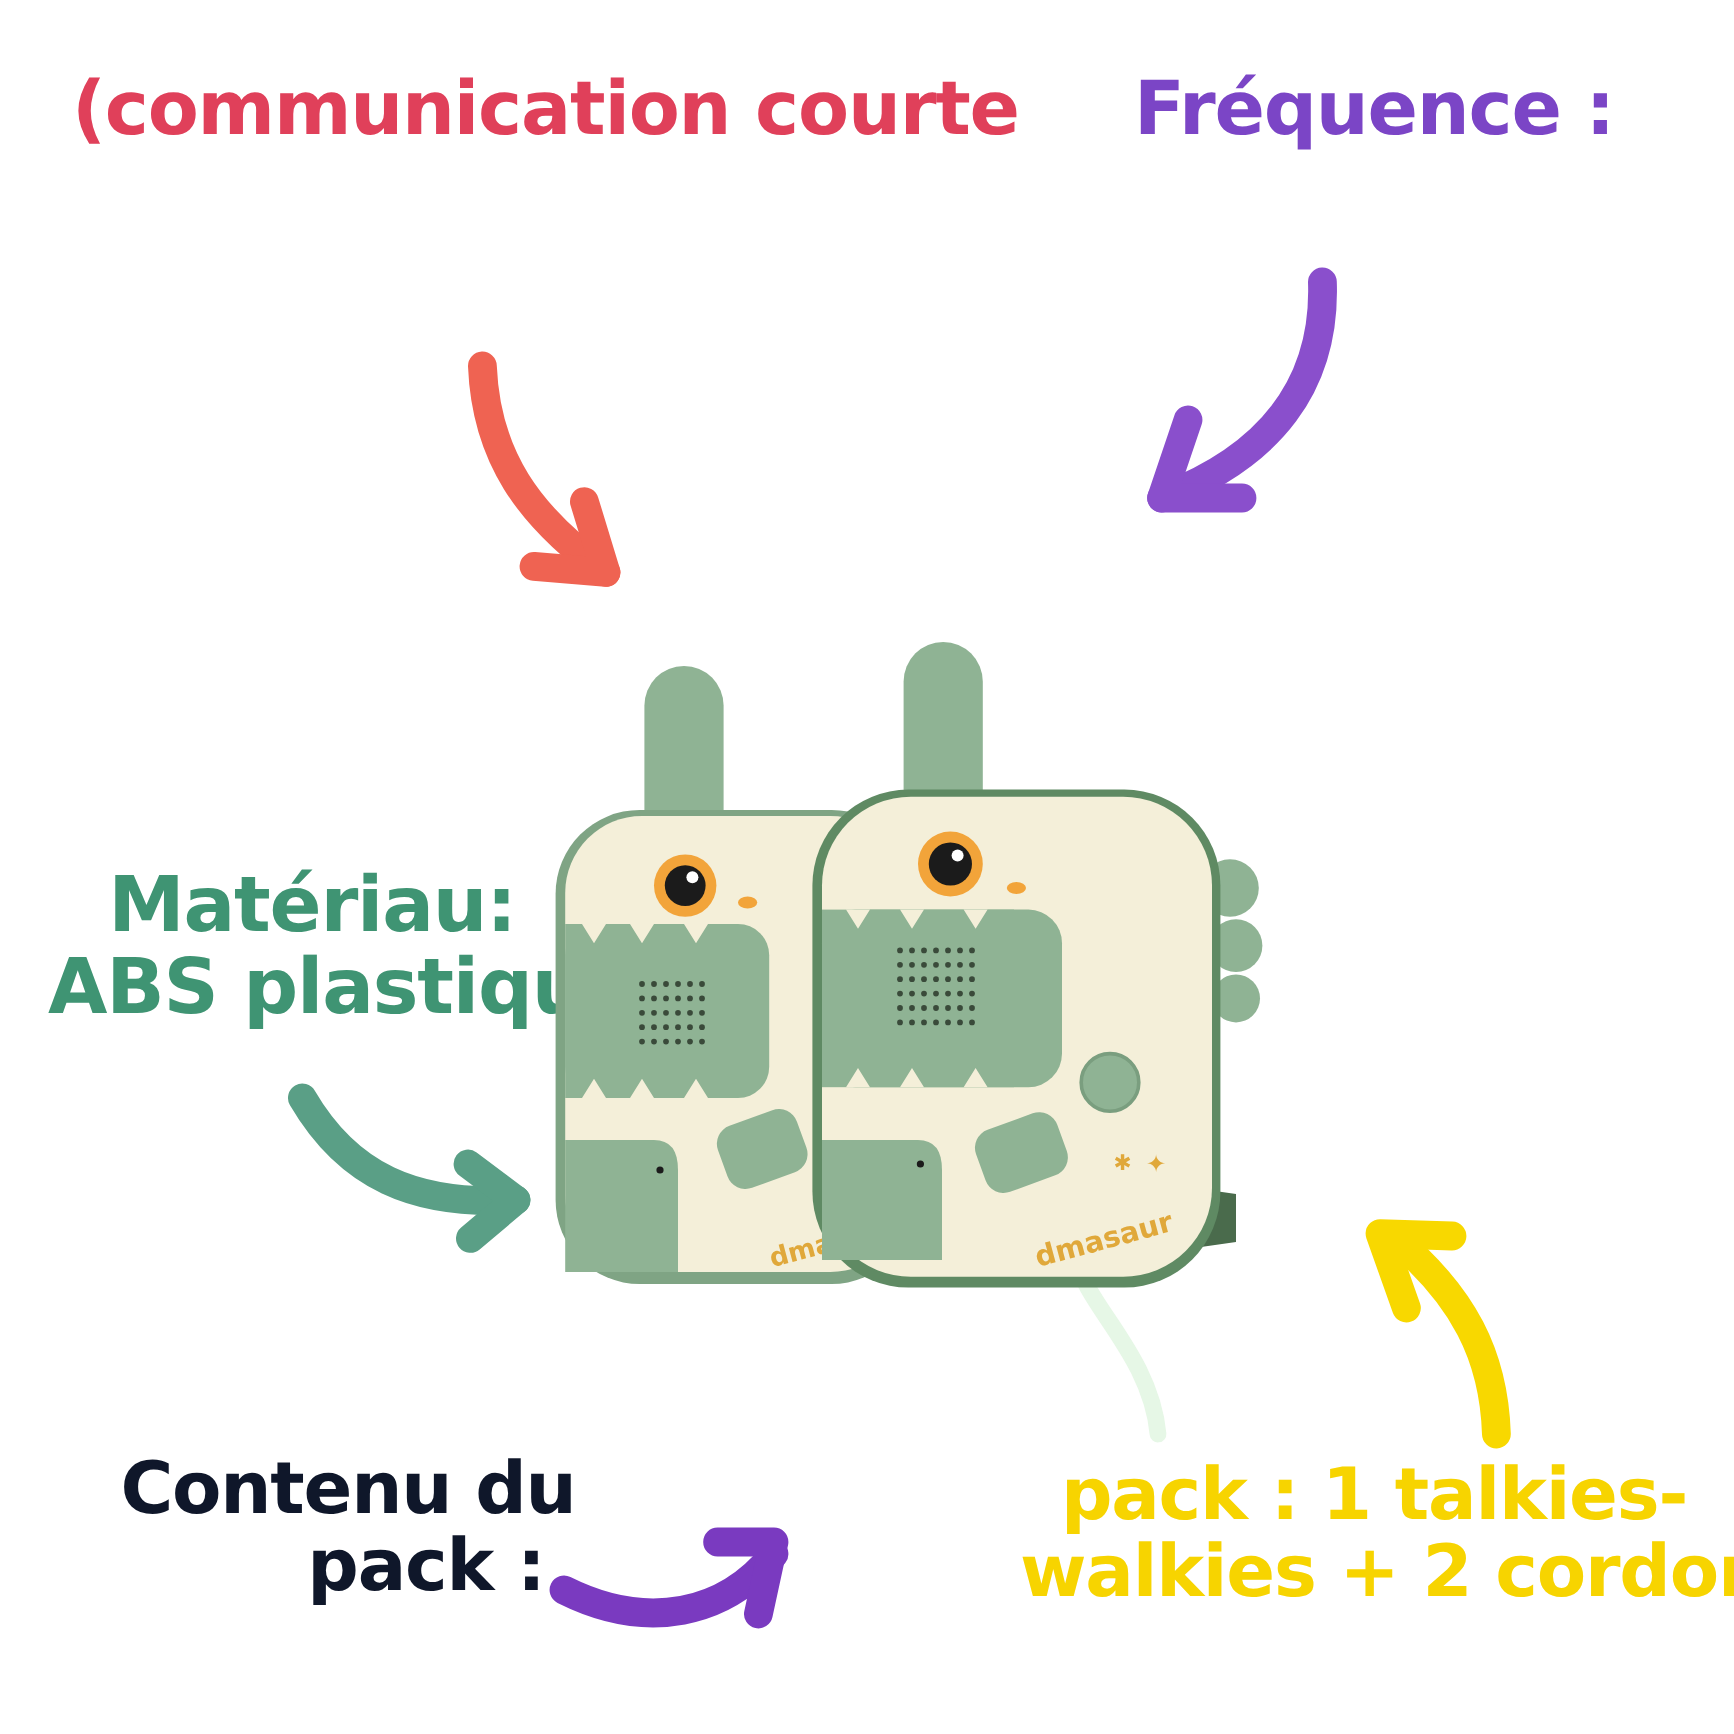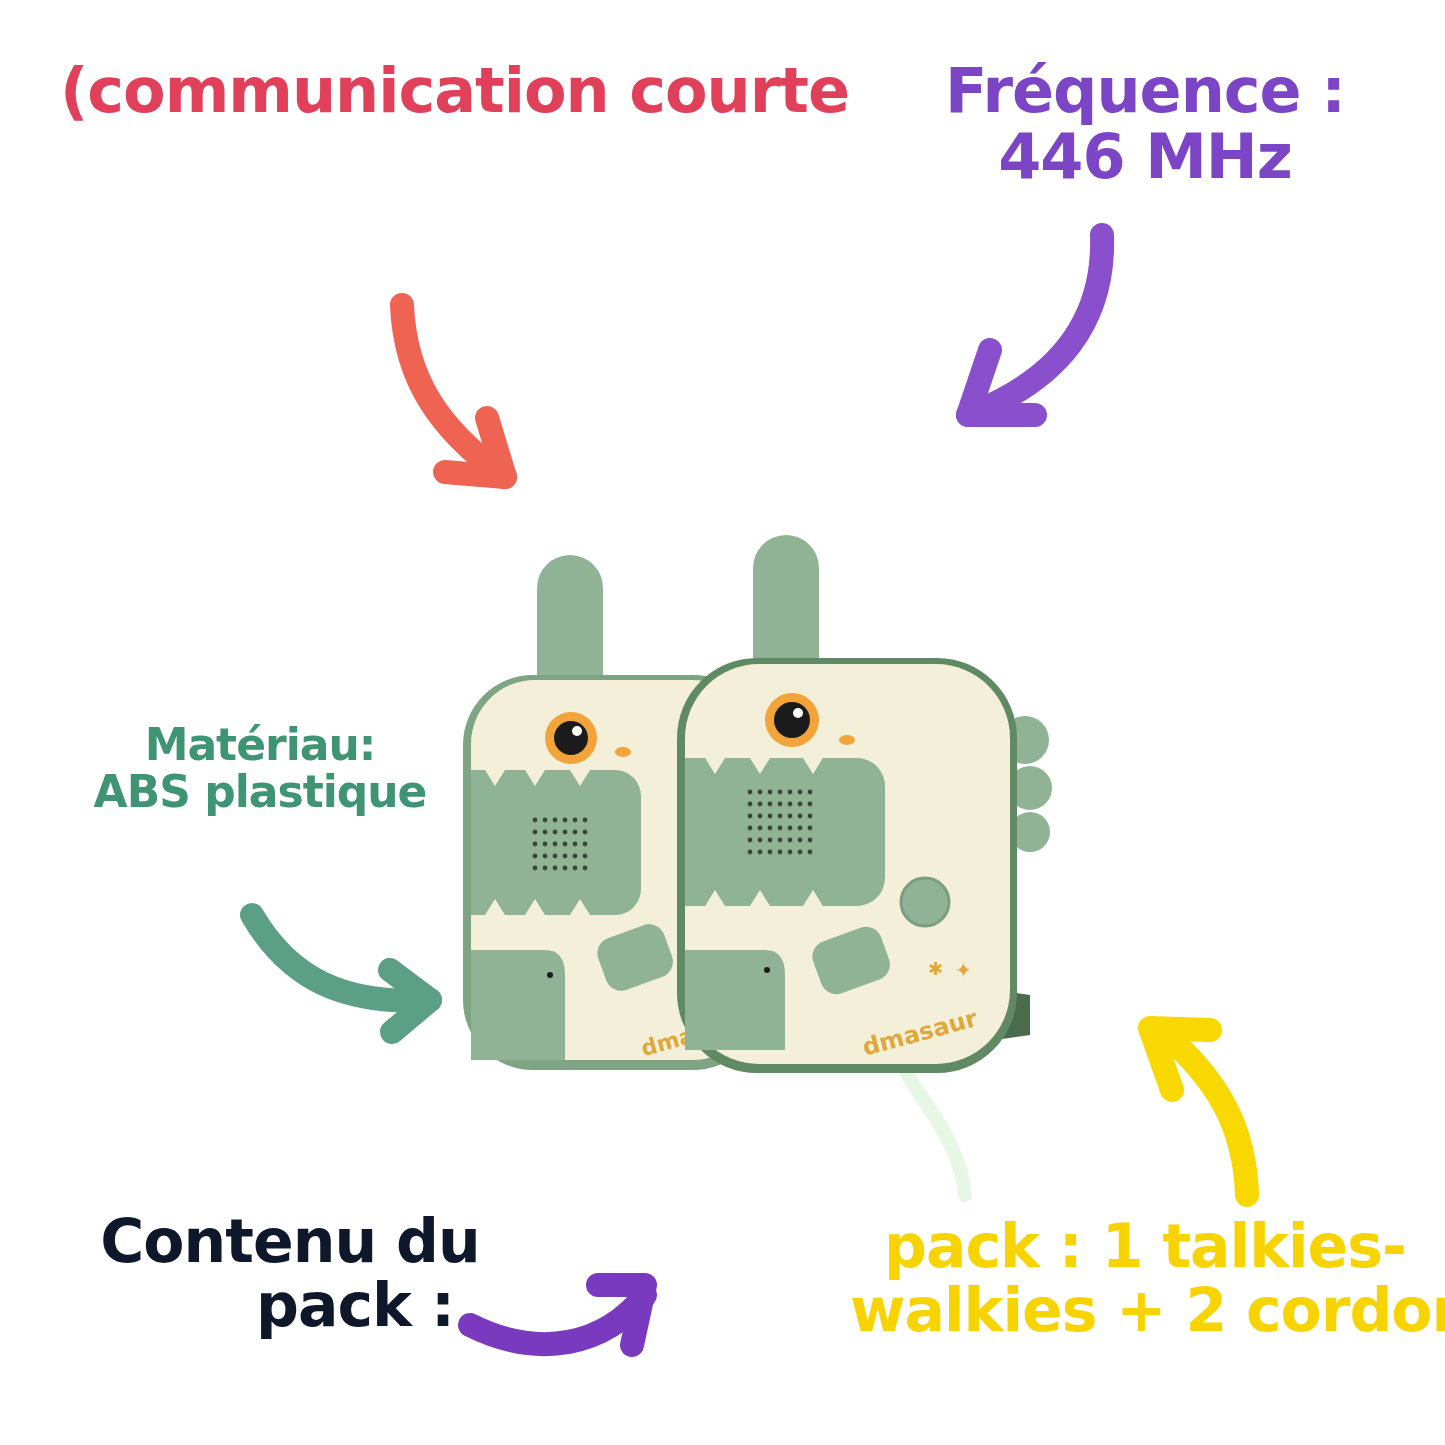--- a/index.html
+++ b/index.html
@@ -1,37 +1,36 @@
 <!DOCTYPE html>
 <html><head>
 <meta charset="utf-8">
 <style>
   html, body { margin:0; padding:0; background:#ffffff; }
   body { width:1445px; height:1445px; position:relative; overflow:hidden;
          font-family:"DejaVu Sans", sans-serif; }
   .label { position:absolute; text-align:center; font-weight:bold; letter-spacing:-1px; line-height:1.06; }
   .lbl-range { left:60px; top:58px; width:770px; font-size:62px; color:#e0405a; }
   .lbl-freq  { left:930px; top:58px; width:430px; font-size:62px; color:#7b45c6;text-align:center; }
-  .lbl-mat   { left:40px; top:722px; width:440px; font-size:44px; color:#3f9473; }
+  .lbl-mat   { left:40px; top:722px; width:440px; font-size:64px; color:#3f9473; }
   .lbl-pack  { left:80px; top:1210px; width:420px; font-size:60px; color:#0f172a; }
   .lbl-pack2 { left:850px; top:1215px; width:590px; font-size:60px; color:#f7d400; }
   .line { display:block; white-space:nowrap; }
   svg.arrows { position:absolute; left:0; top:0; width:1445px; height:1445px; }
   .product { position:absolute; left:455px; top:530px; width:600px; height:560px; }
 </style>
 </head>
 <body>
 
 <div class="label lbl-range">
   <span class="line">(communication courte</span>
 </div>
 
 <div class="label lbl-freq">
   <span class="line">Fréquence :</span>
-  <span class="line">446 MHz</span>
 </div>
 
 <div class="label lbl-mat">
   <span class="line">Matériau:</span>
   <span class="line">ABS plastique</span>
 </div>
 
 <div class="label lbl-pack">
   <span class="line">Contenu du</span>
   <span class="line" style="text-align:center;padding-left:130px;">pack :</span>

